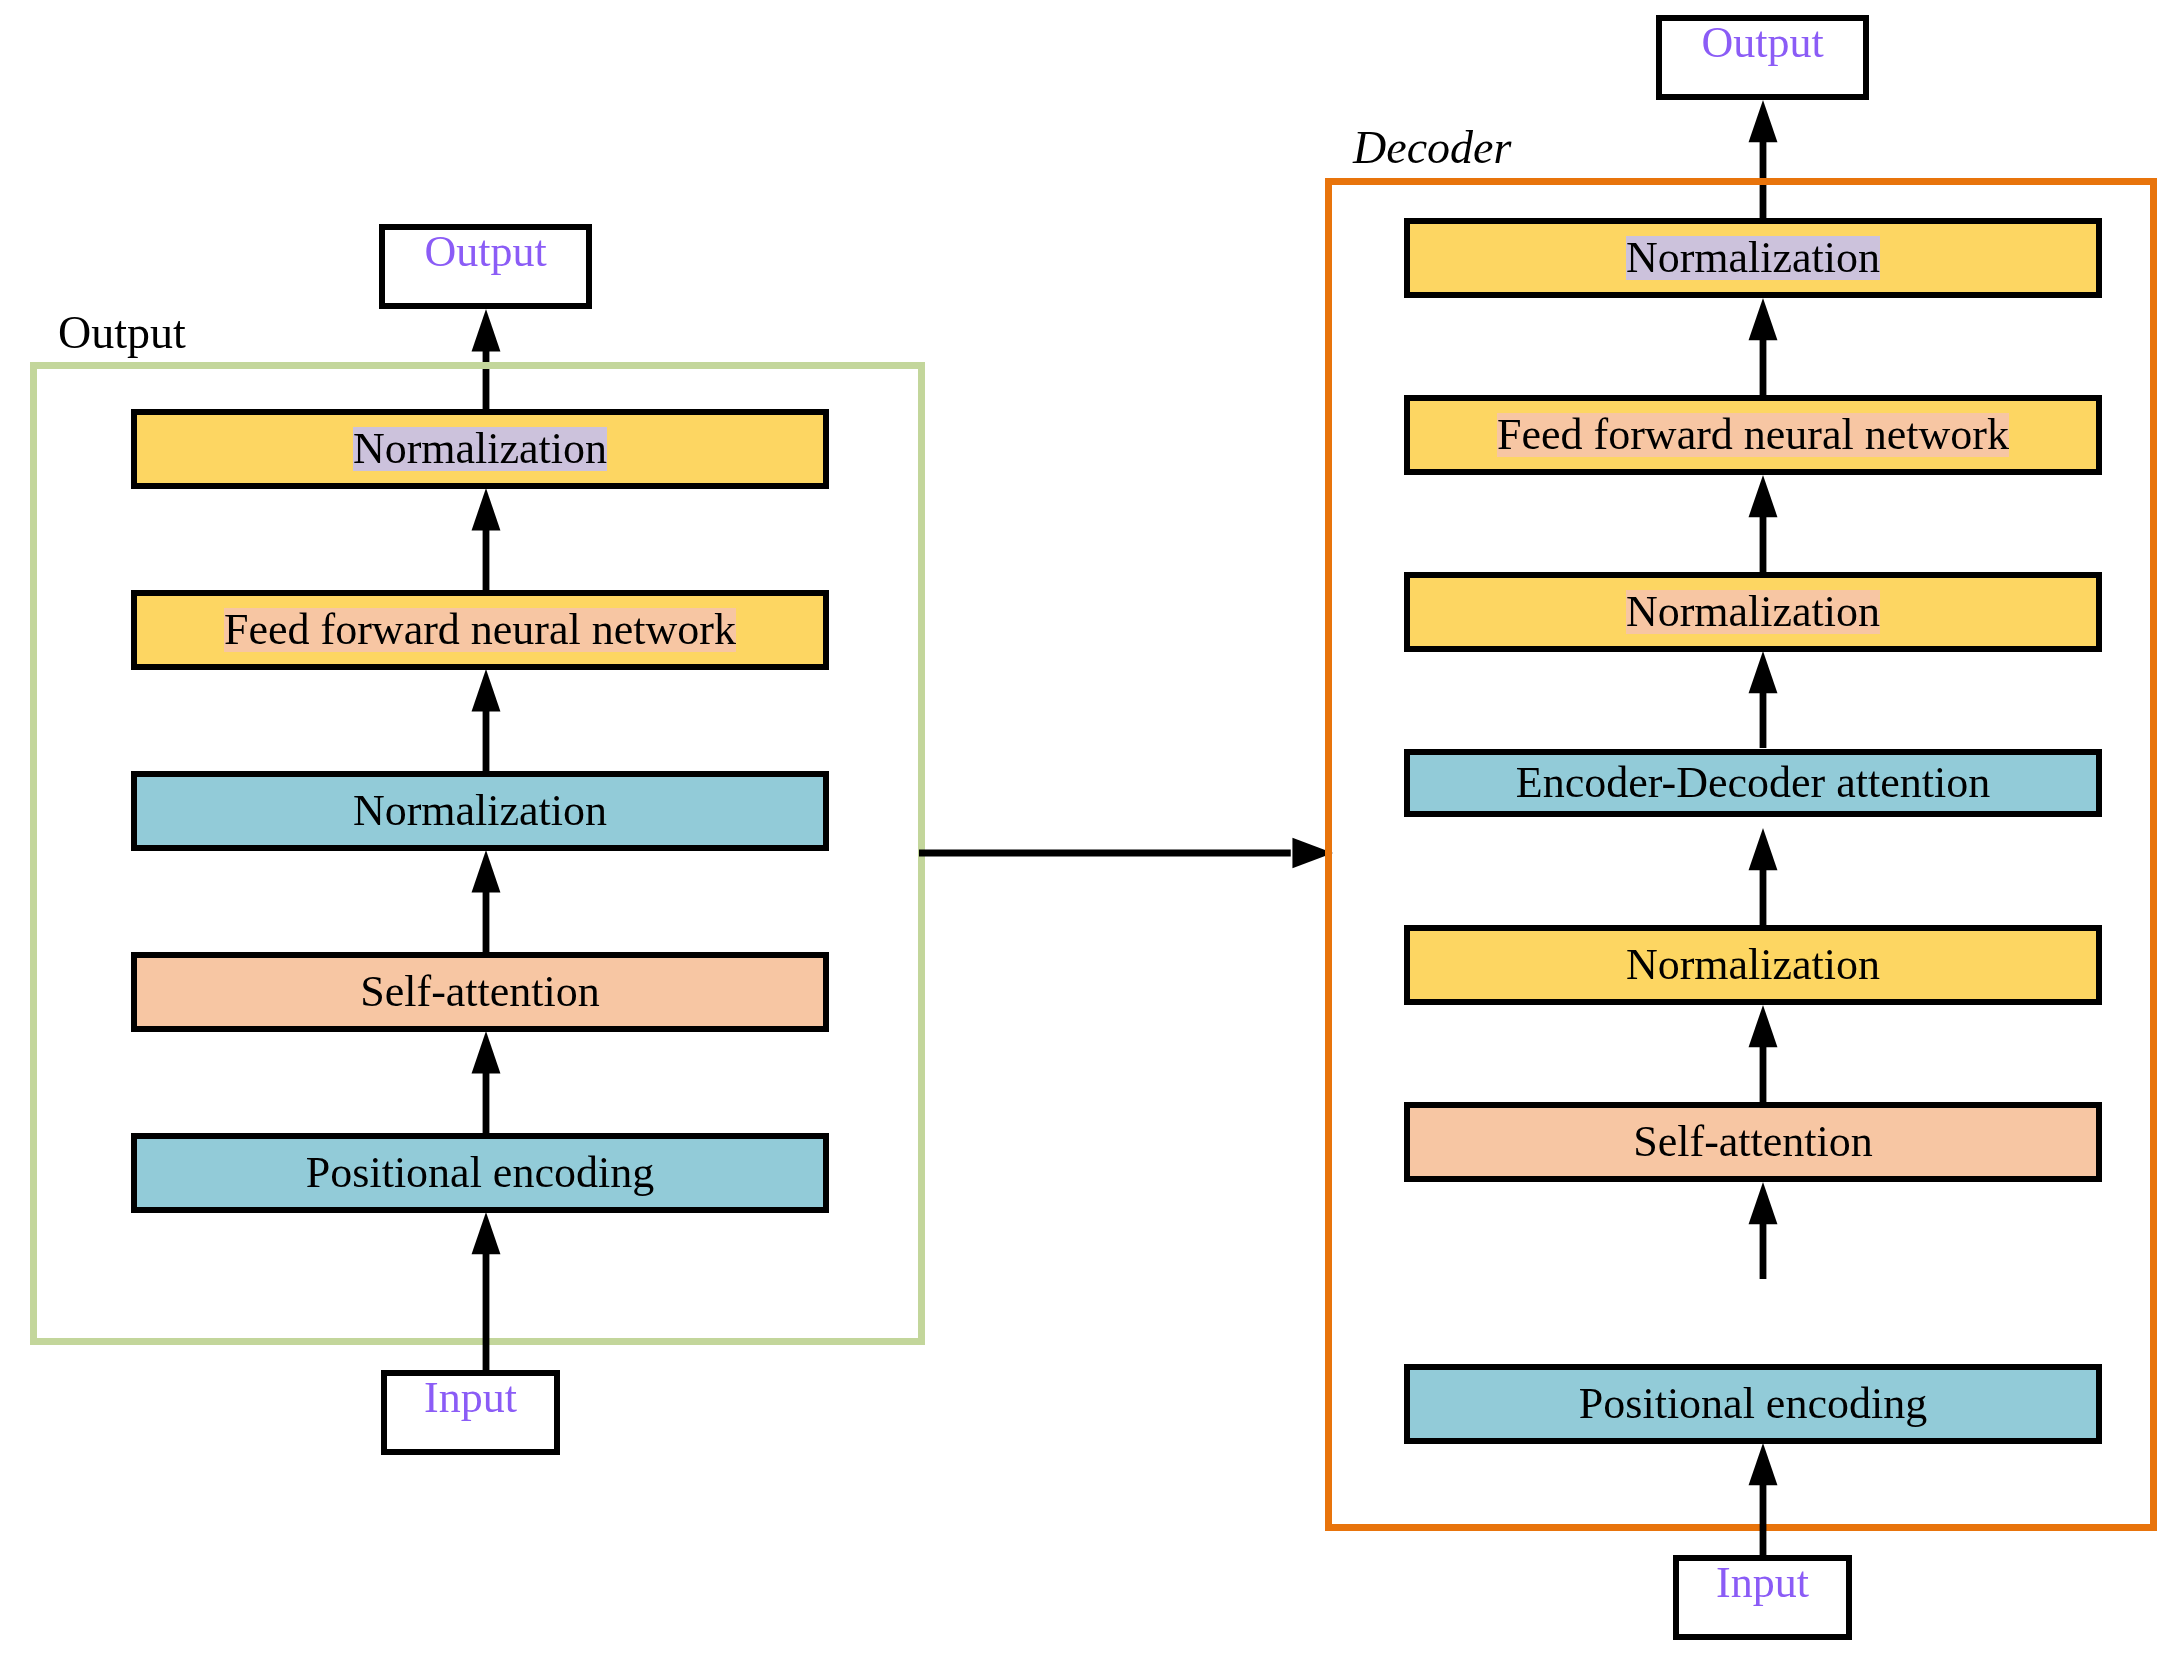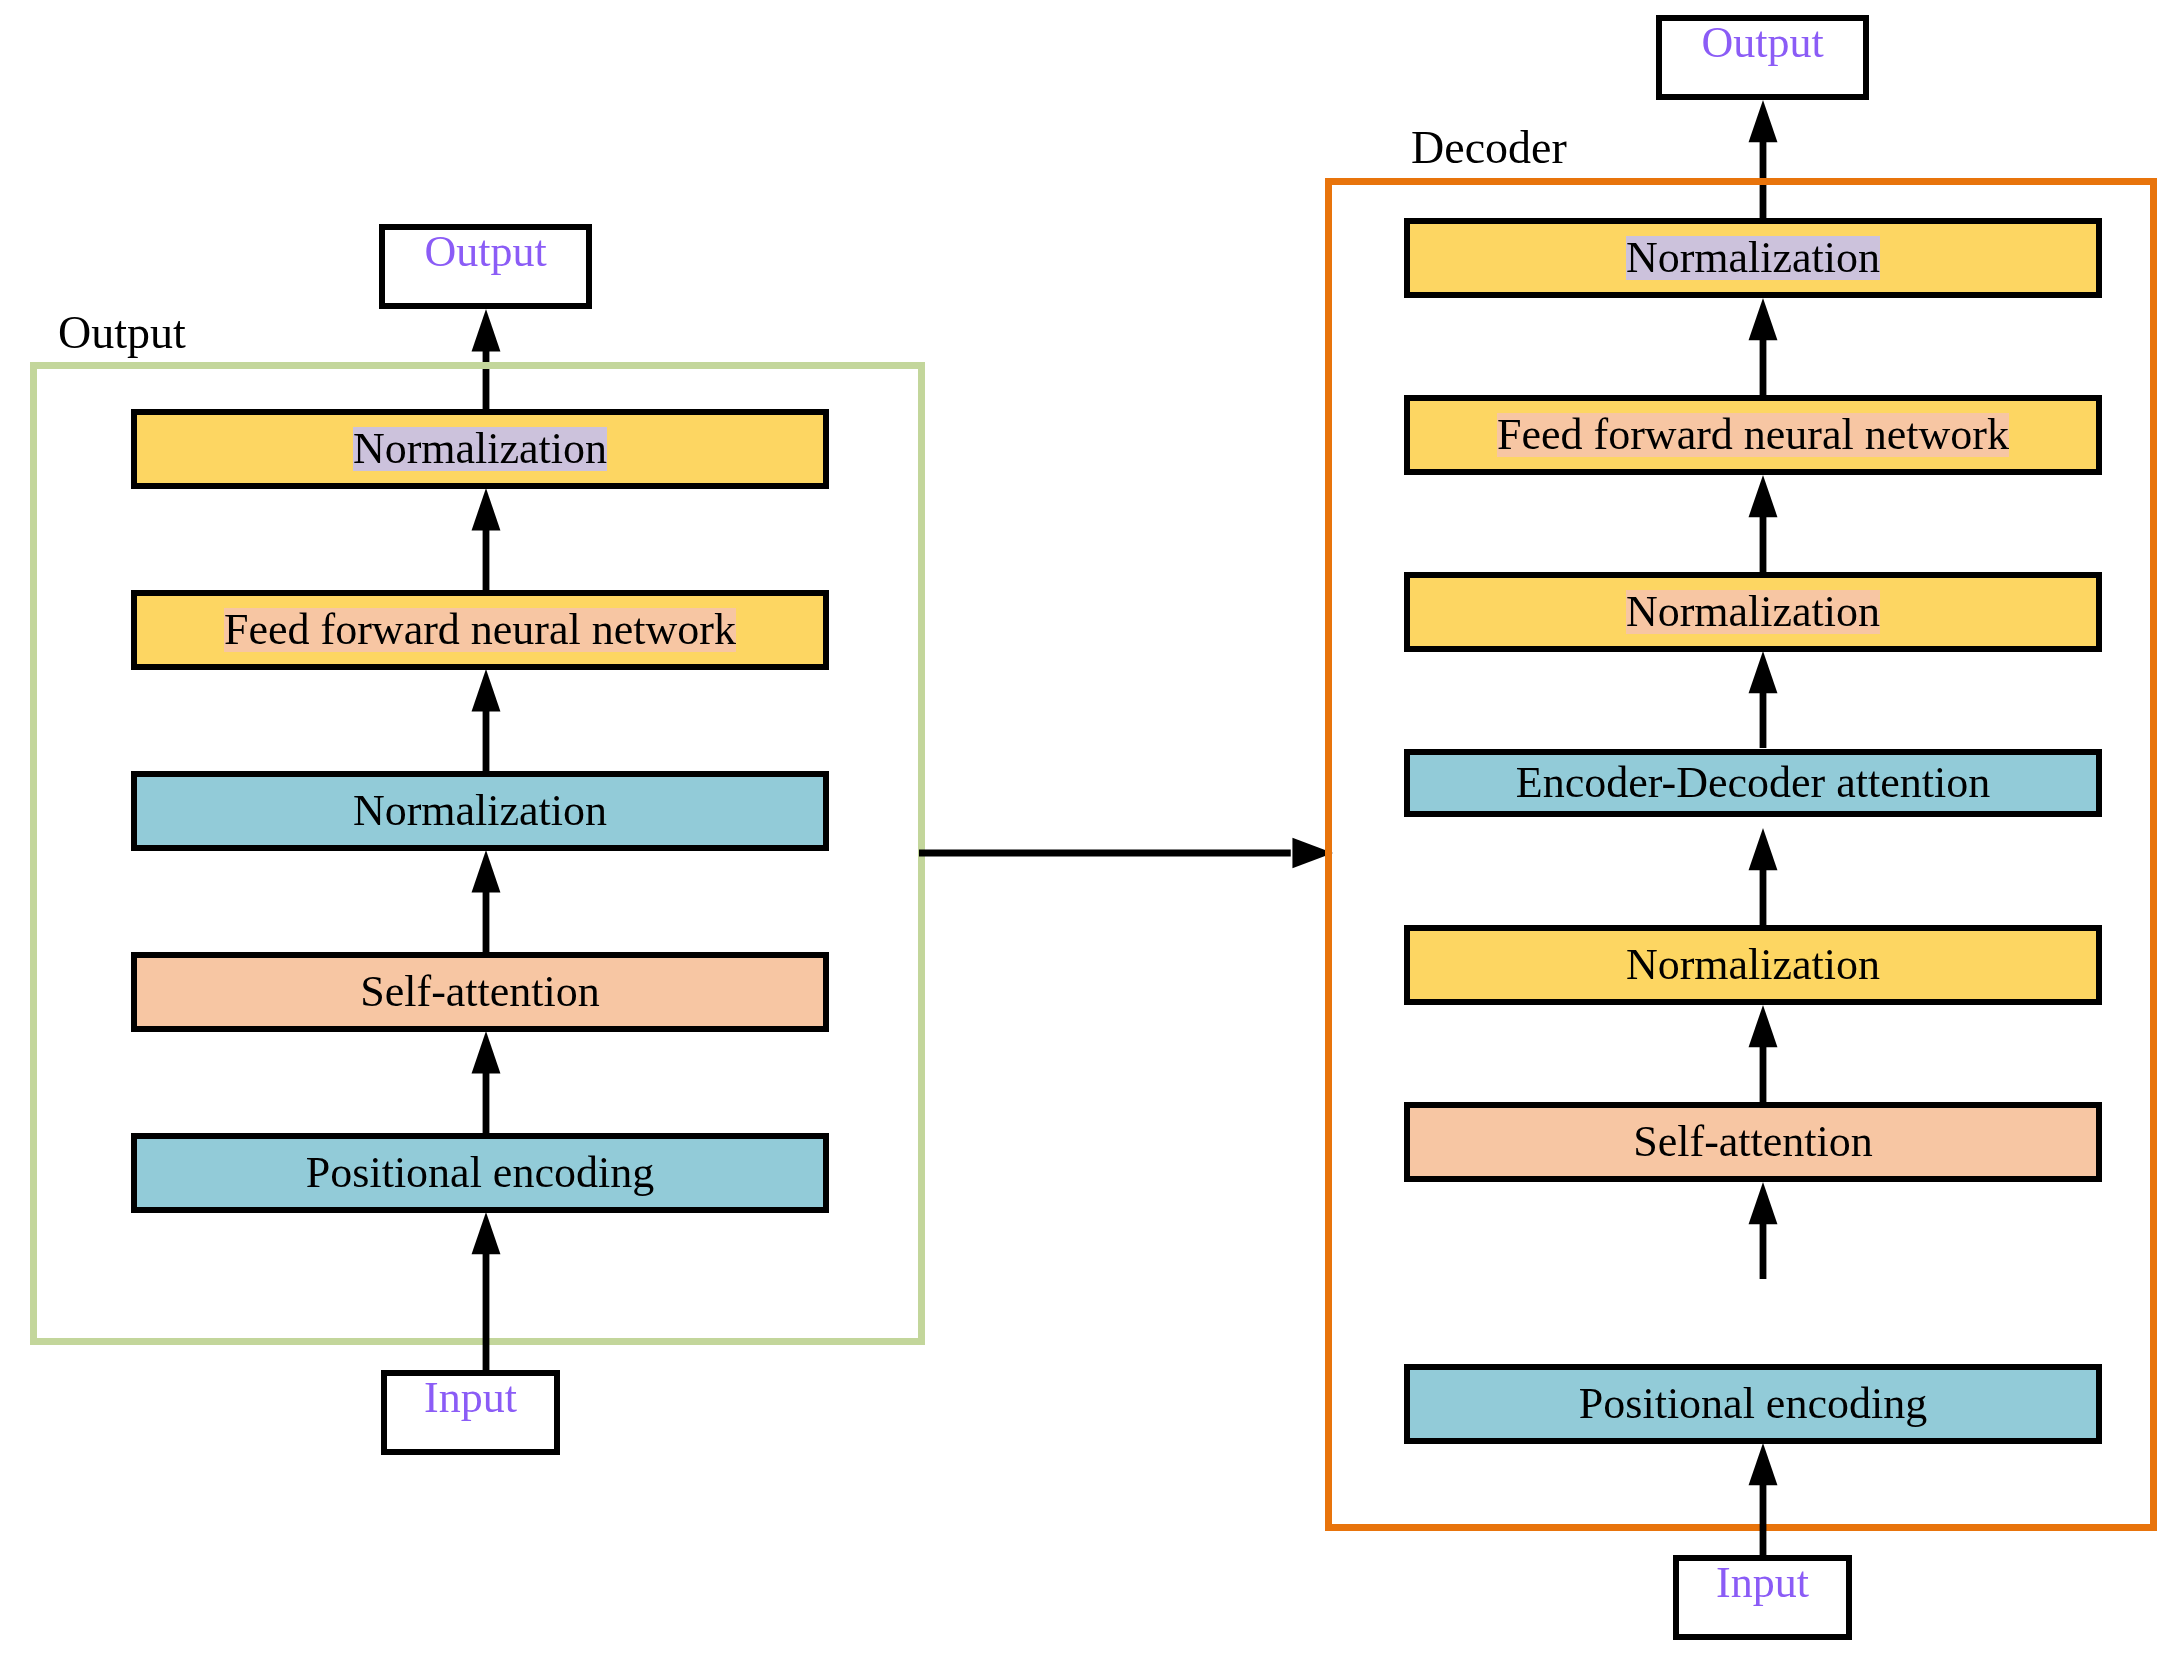--- a/index.html
+++ b/index.html
@@ -164,21 +164,21 @@
   </div>
 
   <div class="arrow-v" style="left:1746px; top:100px; height:118px;">
     <svg viewBox="0 0 40 140" preserveAspectRatio="none">
       <line x1="20" y1="140" x2="20" y2="44" stroke="#000000" stroke-width="8"></line>
       <polygon points="20,0 3,50 37,50" fill="#000000"></polygon>
     </svg>
   </div>
 
   <div class="group-box" style="left:1325px; top:178px; width:832px; height:1353px; border:7.6px solid #E8740C;"></div>
-  <div class="group-label" style="left:1411px; top:125px;">Decoder</div>
+  <div class="group-label" style="left:1353px; top:125px;font-style:italic;">Decoder</div>
 
   <div class="stage" style="left:1404px; top:218px; width:698px; height:80px; background:#FDD662;">
     <span style="background: rgb(204, 194, 220);">Normalization</span>
   </div>
 
   <div class="arrow-v" style="left:1746px; top:298px; height:97px;">
     <svg viewBox="0 0 40 115" preserveAspectRatio="none">
       <line x1="20" y1="115" x2="20" y2="44" stroke="#000000" stroke-width="8"></line>
       <polygon points="20,0 3,50 37,50" fill="#000000"></polygon>
     </svg>

